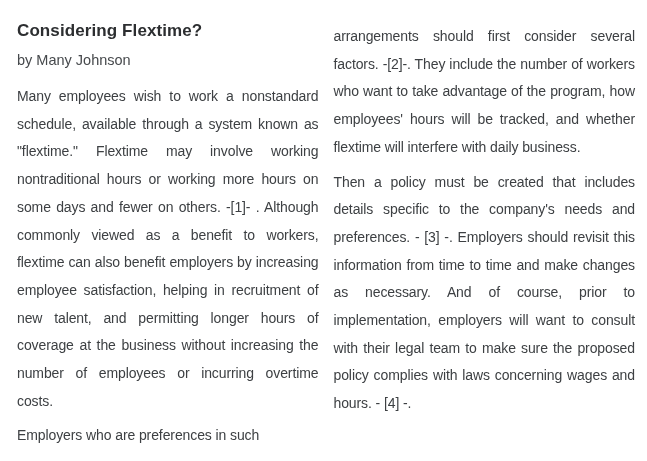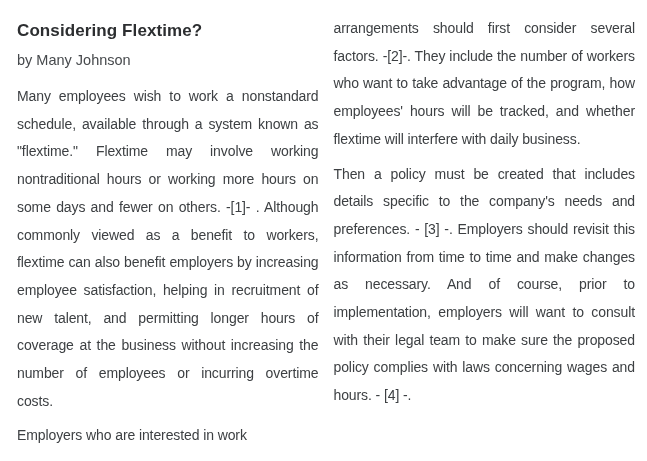--- a/index.html
+++ b/index.html
@@ -46,34 +46,34 @@
     font-size: 14px;
     line-height: 27.7px;
     letter-spacing: -0.1px;
     color: #3d4043;
     text-align: justify;
   }
   .col-left .body-para.first {
     margin-top: 13px;
   }
   .col-right .body-para.first {
-    margin-top: 0;
+    margin-top: 8px;
   }
 </style>
 </head>
 <body>
 
 <div class="viewport">
   <div class="passage">
 
     <div class="col col-left">
       <h1 class="passage-title">Considering Flextime?</h1>
       <p class="byline">by Many Johnson</p>
       <p class="body-para first">Many employees wish to work a nonstandard schedule, available through a system known as "flextime." Flextime may involve working nontraditional hours or working more hours on some days and fewer on others. -[1]- . Although commonly viewed as a benefit to workers, flextime can also benefit employers by increasing employee satisfaction, helping in recruitment of new talent, and permitting longer hours of coverage at the business without increasing the number of employees or incurring overtime costs.</p>
-      <p class="body-para">Employers who are interested in work</p>
+      <p class="body-para">Employers who are preferences in such</p>
     </div>
 
     <div class="col col-right">
       <p class="body-para first">arrangements should first consider several factors. -[2]-. They include the number of workers who want to take advantage of the program, how employees' hours will be tracked, and whether flextime will interfere with daily business.</p>
       <p class="body-para">Then a policy must be created that includes details specific to the company's needs and preferences. - [3] -. Employers should revisit this information from time to time and make changes as necessary. And of course, prior to implementation, employers will want to consult with their legal team to make sure the proposed policy complies with laws concerning wages and hours. - [4] -.</p>
     </div>
 
   </div>
 </div>
 

